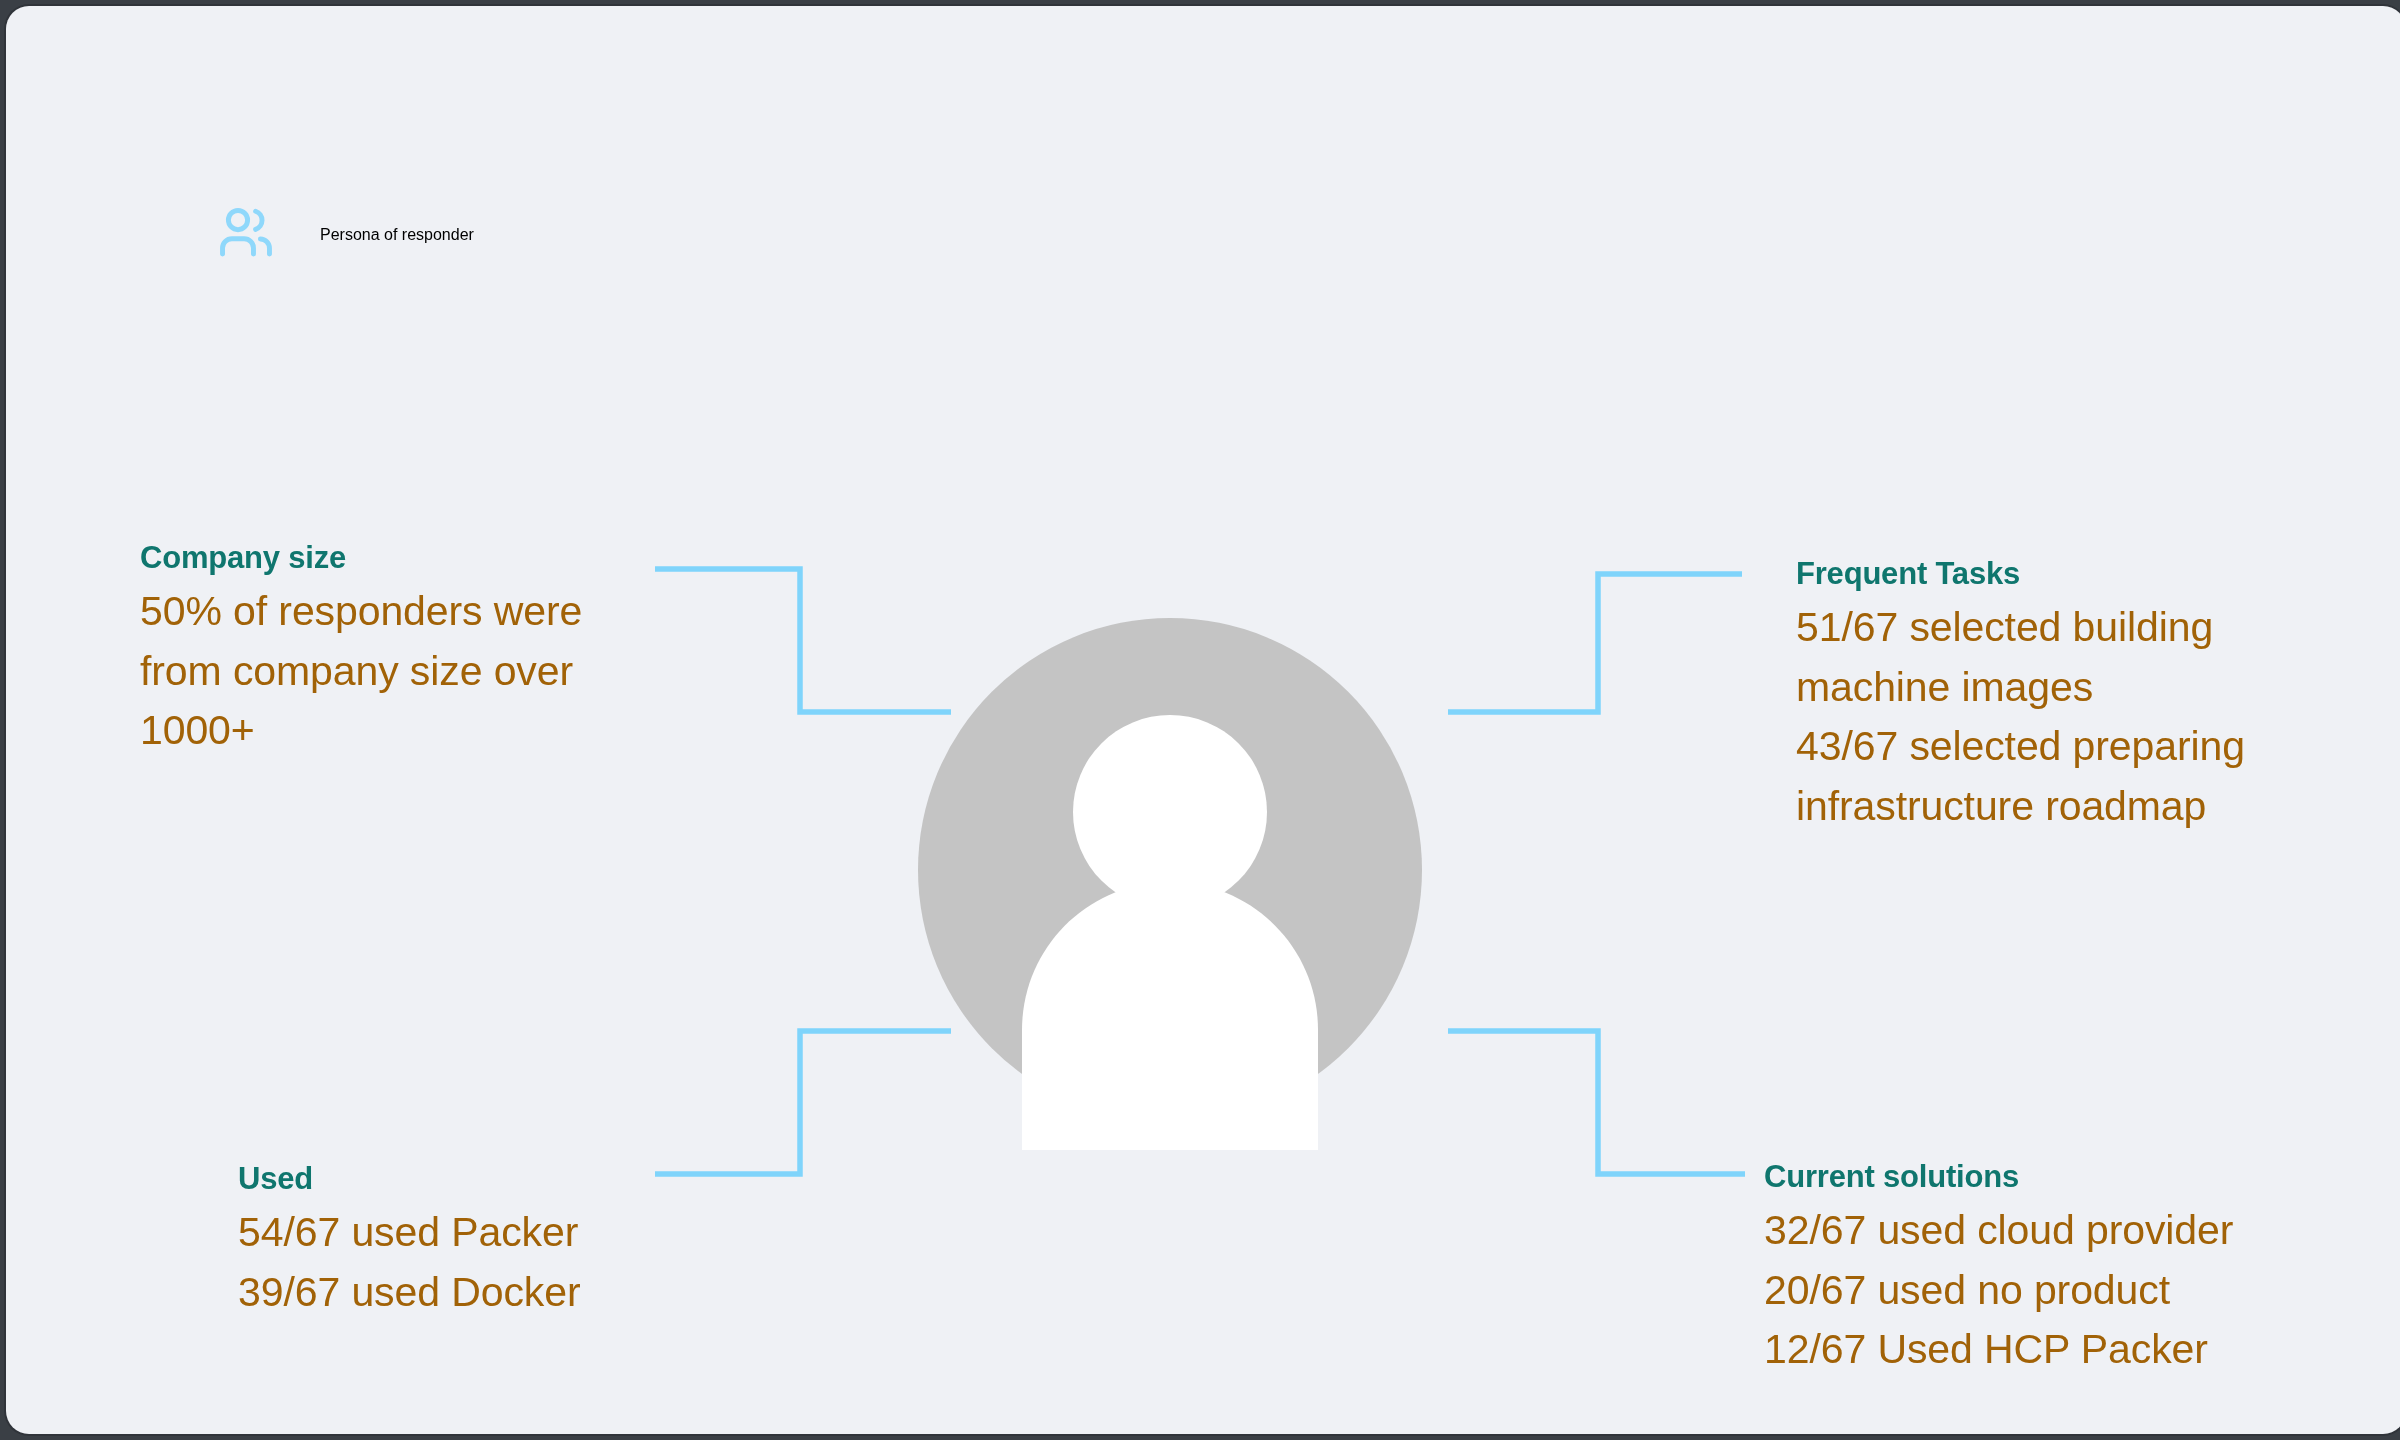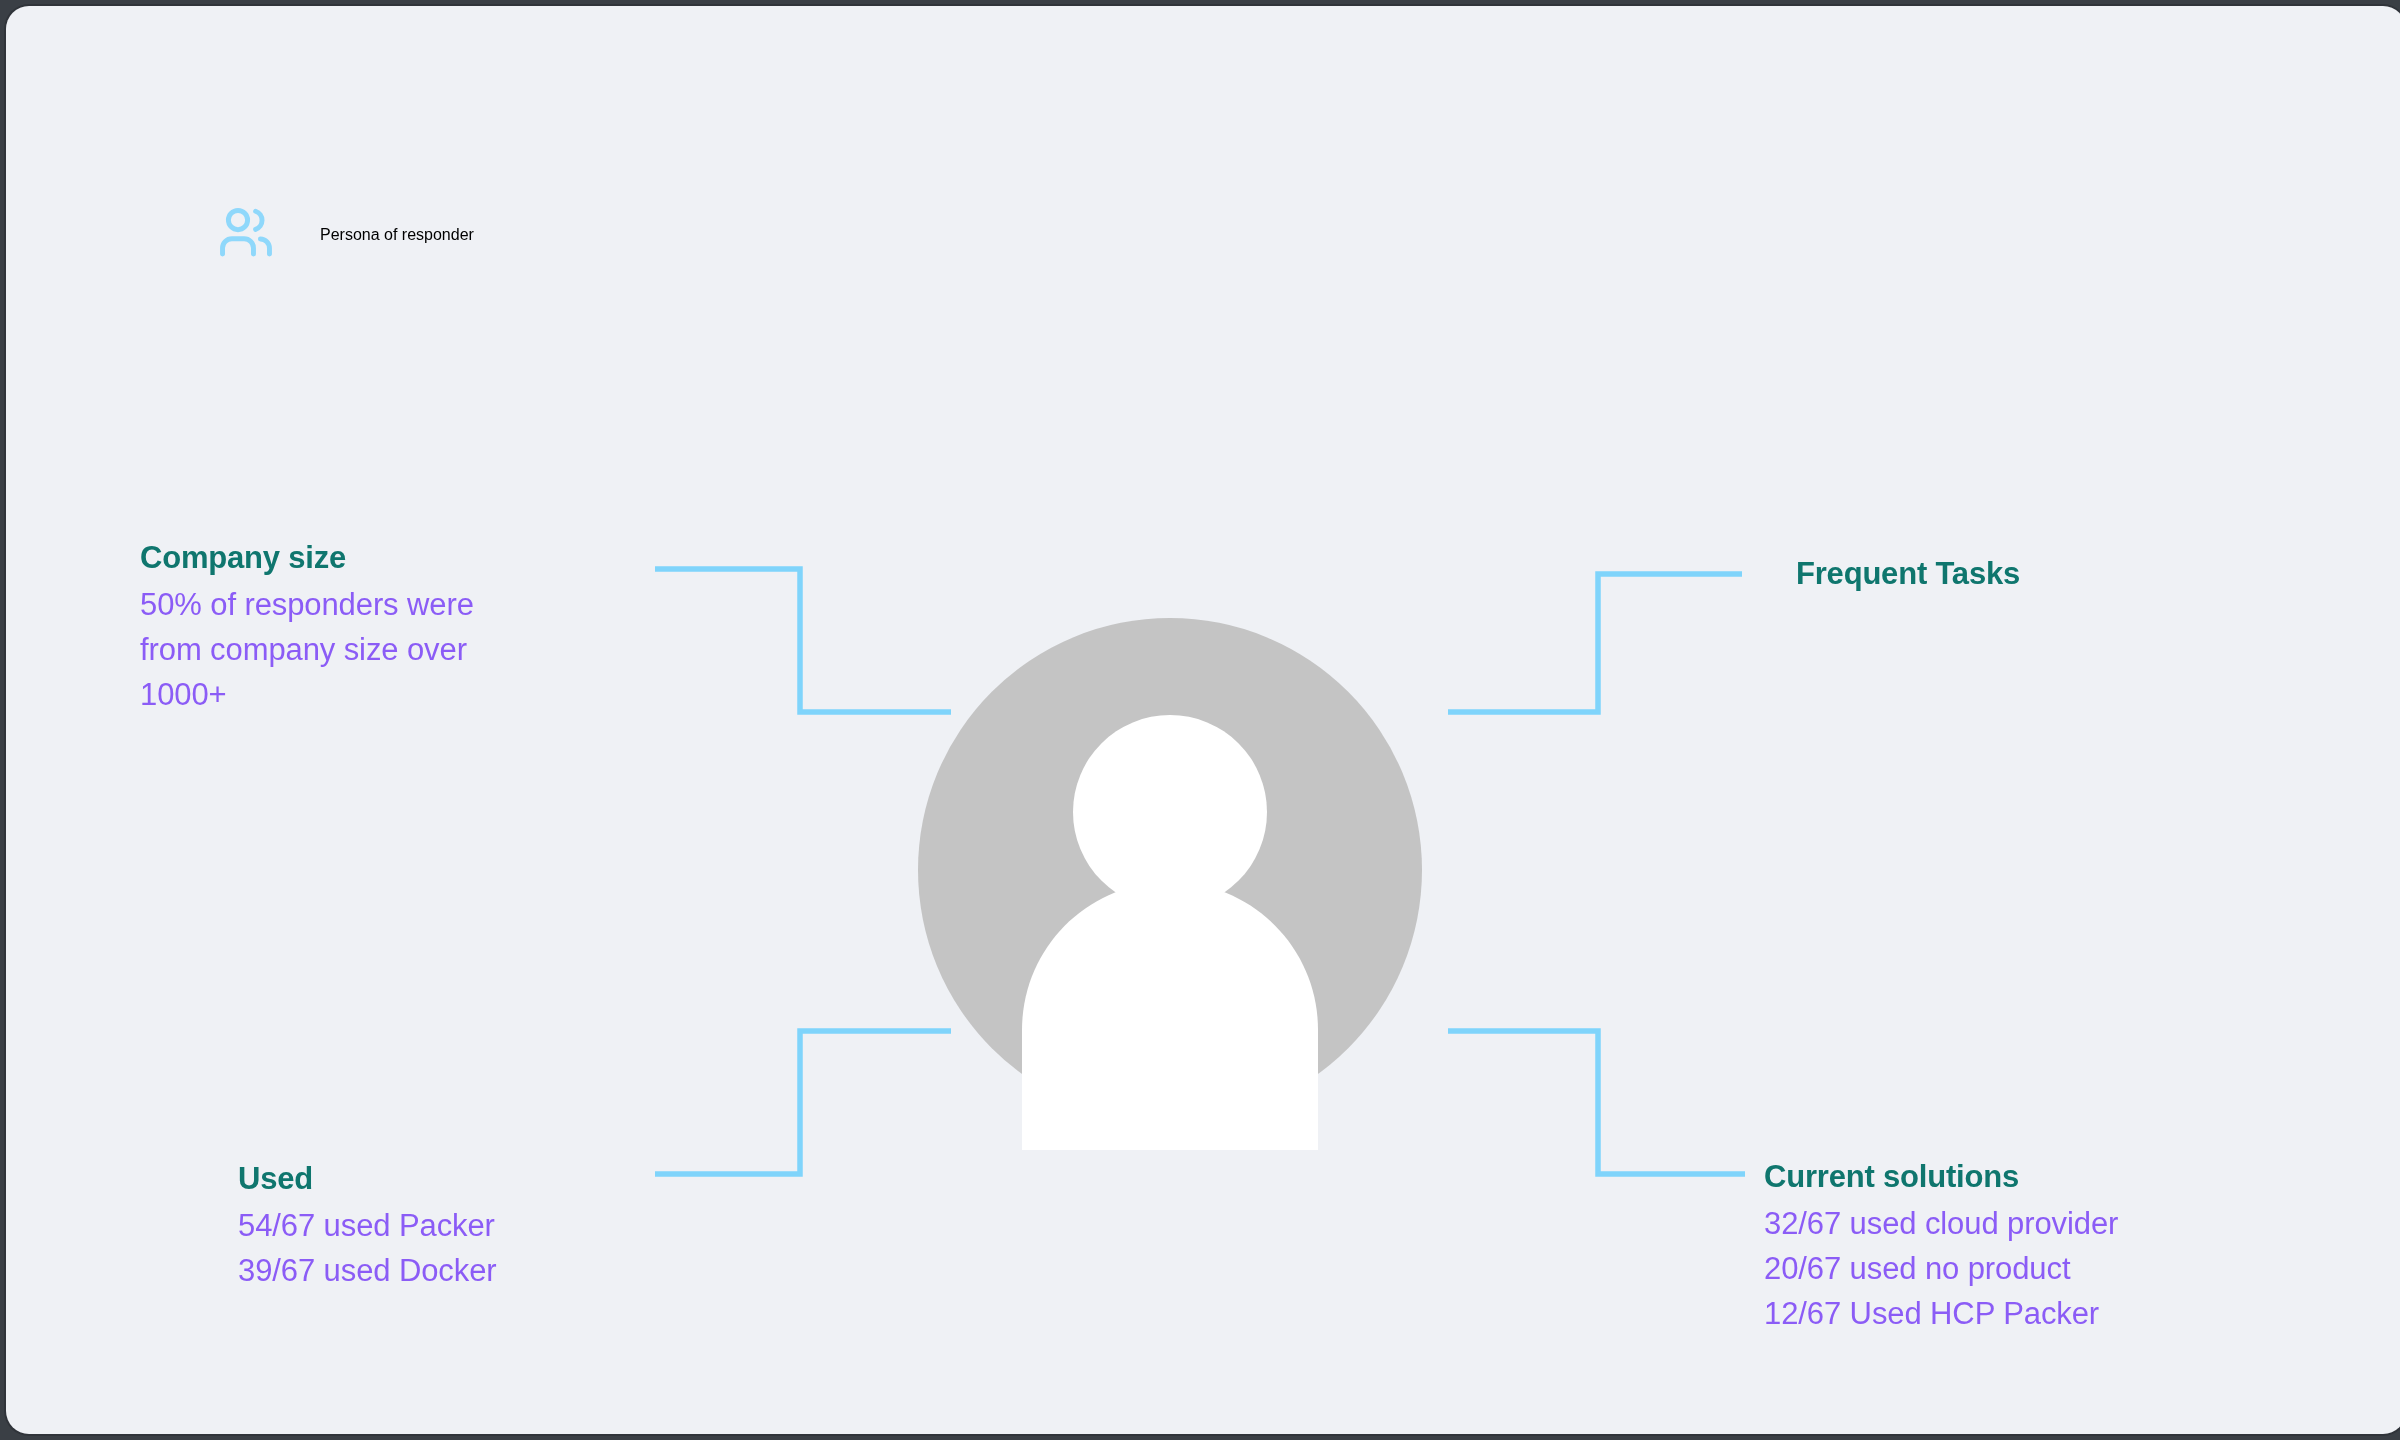--- a/index.html
+++ b/index.html
@@ -63,23 +63,23 @@
   .info-block { position: absolute; }
   .info-title {
     font-size: 31px;
     font-weight: bold;
     color: #0f766e;
     line-height: 1.28;
     letter-spacing: -0.2px;
     margin: 0 0 4px 0;
   }
   .info-body {
-    font-size: 31px;
+    font-size: 41px;
     font-weight: normal;
-    color: #8b5cf6;
+    color: #a16207;
     line-height: 1.46;
     letter-spacing: -0.1px;
     margin: 0;
     white-space: pre-line;
   }
 
   #block-company-size { left: 134px; top: 532px;  width: 470px; }
   #block-frequent-tasks { left: 1790px; top: 548px; width: 520px; }
   #block-tools        { left: 232px;  top: 1153px; width: 470px; }
   #block-current-solutions { left: 1758px; top: 1151px; width: 540px; }
@@ -131,20 +131,24 @@
 
   <div class="info-block" id="block-company-size">
     <div class="info-title">Company size</div>
     <div class="info-body">50% of responders were
 from company size over
 1000+</div>
   </div>
 
   <div class="info-block" id="block-frequent-tasks">
     <div class="info-title">Frequent Tasks</div>
+    <div class="info-body">51/67 selected building
+machine images
+43/67 selected preparing
+infrastructure roadmap</div>
   </div>
 
   <div class="info-block" id="block-tools">
     <div class="info-title">Used</div>
     <div class="info-body">54/67 used Packer
 39/67 used Docker</div>
   </div>
 
   <div class="info-block" id="block-current-solutions">
     <div class="info-title">Current solutions</div>

